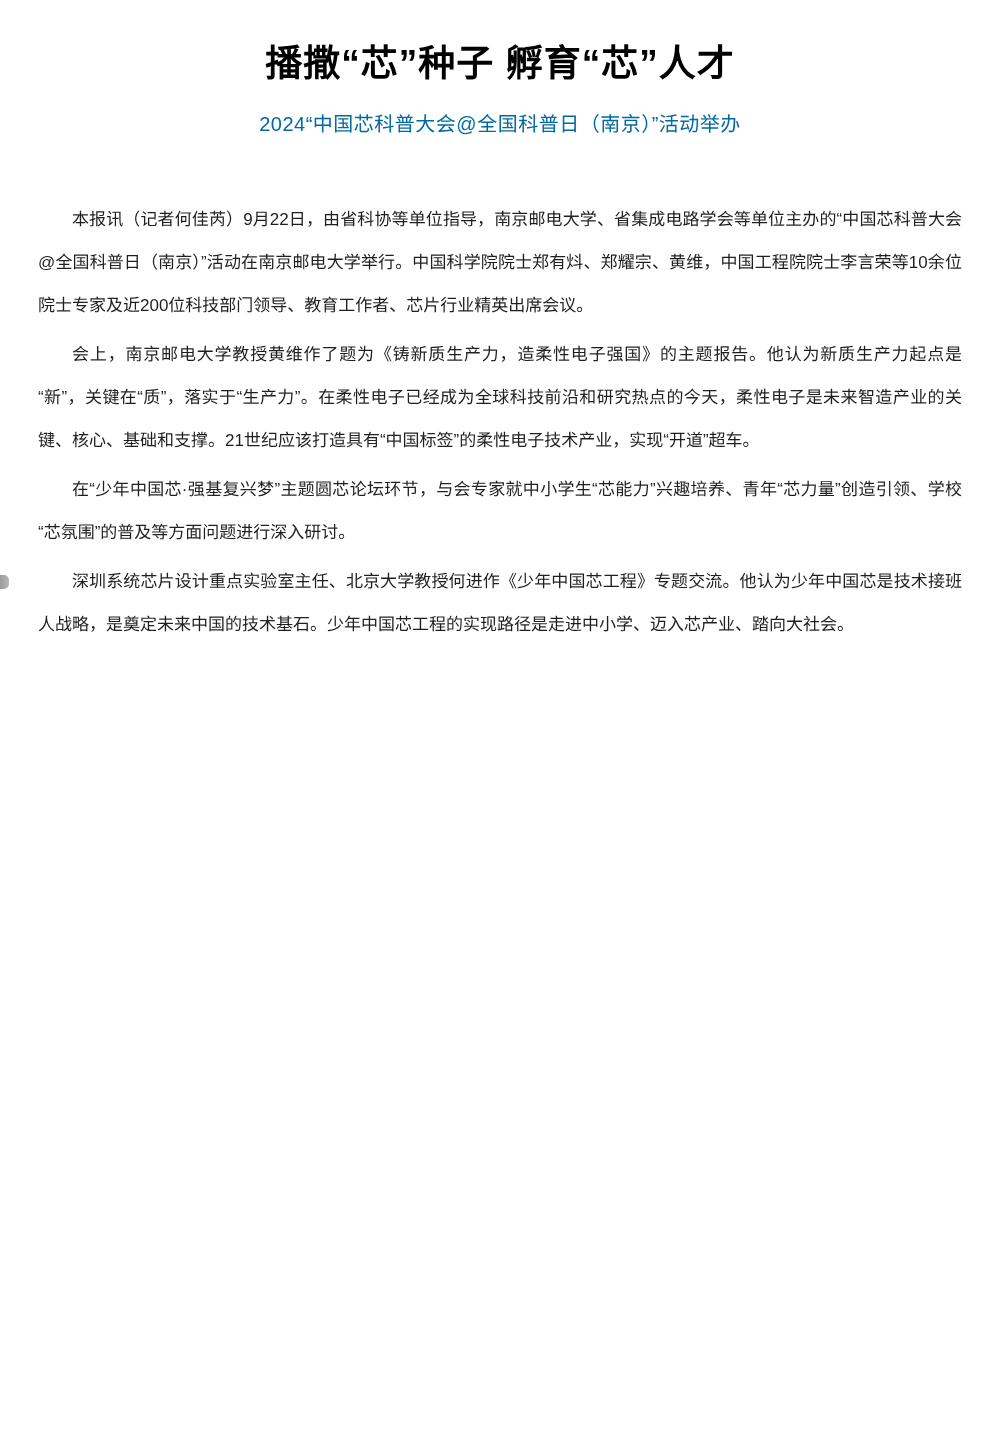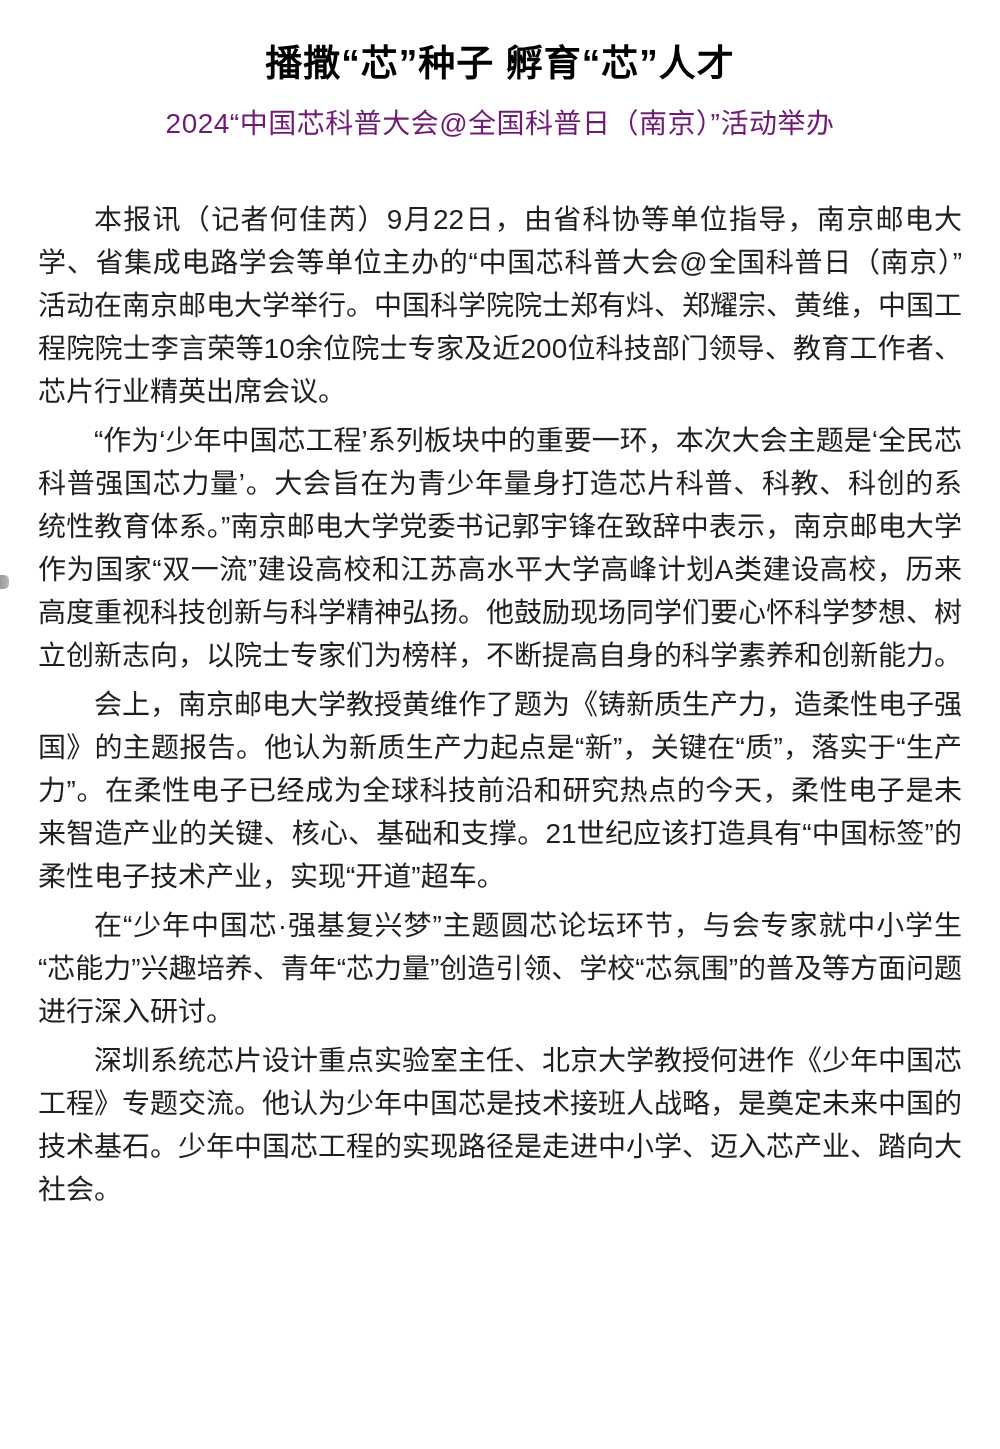--- a/index.html
+++ b/index.html
@@ -22,30 +22,30 @@
     font-size: 37px;
     line-height: 48px;
     font-weight: 700;
     color: #000000;
     letter-spacing: 1px;
   }
 
   .article-subtitle {
     margin: 20px 40px 0;
     text-align: center;
-    font-size: 28px;
+    font-size: 20px;
     line-height: 32px;
     font-weight: 400;
-    color: #701a75;
+    color: #0369a1;
     letter-spacing: 0.5px;
   }
 
   .article-body {
     margin: 58px 38px 0;
-    font-size: 28px;
+    font-size: 17px;
     line-height: 43px;
     color: #1f1f1f;
     text-align: justify;
   }
 
   .article-body p {
     margin: 0 0 6px 0;
     text-indent: 2em;
   }
 
@@ -65,19 +65,18 @@
 <div class="page">
 
   <div class="scroll-tab"></div>
 
   <h1 class="article-title">播撒“芯”种子 孵育“芯”人才</h1>
 
   <h2 class="article-subtitle">2024“中国芯科普大会@全国科普日（南京）”活动举办</h2>
 
   <div class="article-body" id="article-body">
       <p>本报讯（记者何佳芮）9月22日，由省科协等单位指导，南京邮电大学、省集成电路学会等单位主办的“中国芯科普大会@全国科普日（南京）”活动在南京邮电大学举行。中国科学院院士郑有炓、郑耀宗、黄维，中国工程院院士李言荣等10余位院士专家及近200位科技部门领导、教育工作者、芯片行业精英出席会议。</p>
-      <p>“作为‘少年中国芯工程’系列板块中的重要一环，本次大会主题是‘全民芯科普强国芯力量’。大会旨在为青少年量身打造芯片科普、科教、科创的系统性教育体系。”南京邮电大学党委书记郭宇锋在致辞中表示，南京邮电大学作为国家“双一流”建设高校和江苏高水平大学高峰计划A类建设高校，历来高度重视科技创新与科学精神弘扬。他鼓励现场同学们要心怀科学梦想、树立创新志向，以院士专家们为榜样，不断提高自身的科学素养和创新能力。</p>
       <p>会上，南京邮电大学教授黄维作了题为《铸新质生产力，造柔性电子强国》的主题报告。他认为新质生产力起点是“新”，关键在“质”，落实于“生产力”。在柔性电子已经成为全球科技前沿和研究热点的今天，柔性电子是未来智造产业的关键、核心、基础和支撑。21世纪应该打造具有“中国标签”的柔性电子技术产业，实现“开道”超车。</p>
       <p>在“少年中国芯·强基复兴梦”主题圆芯论坛环节，与会专家就中小学生“芯能力”兴趣培养、青年“芯力量”创造引领、学校“芯氛围”的普及等方面问题进行深入研讨。</p>
       <p>深圳系统芯片设计重点实验室主任、北京大学教授何进作《少年中国芯工程》专题交流。他认为少年中国芯是技术接班人战略，是奠定未来中国的技术基石。少年中国芯工程的实现路径是走进中小学、迈入芯产业、踏向大社会。</p>
     </div>
 
 </div>
 
 </body></html>

